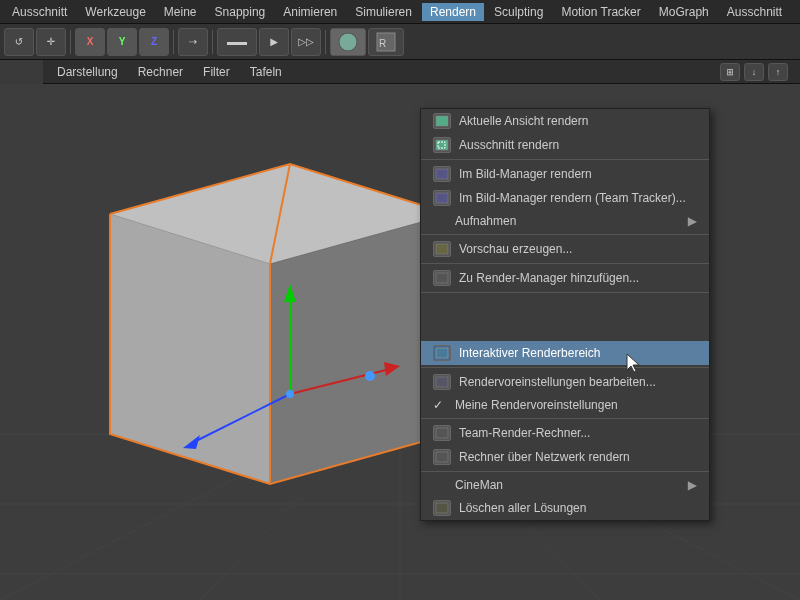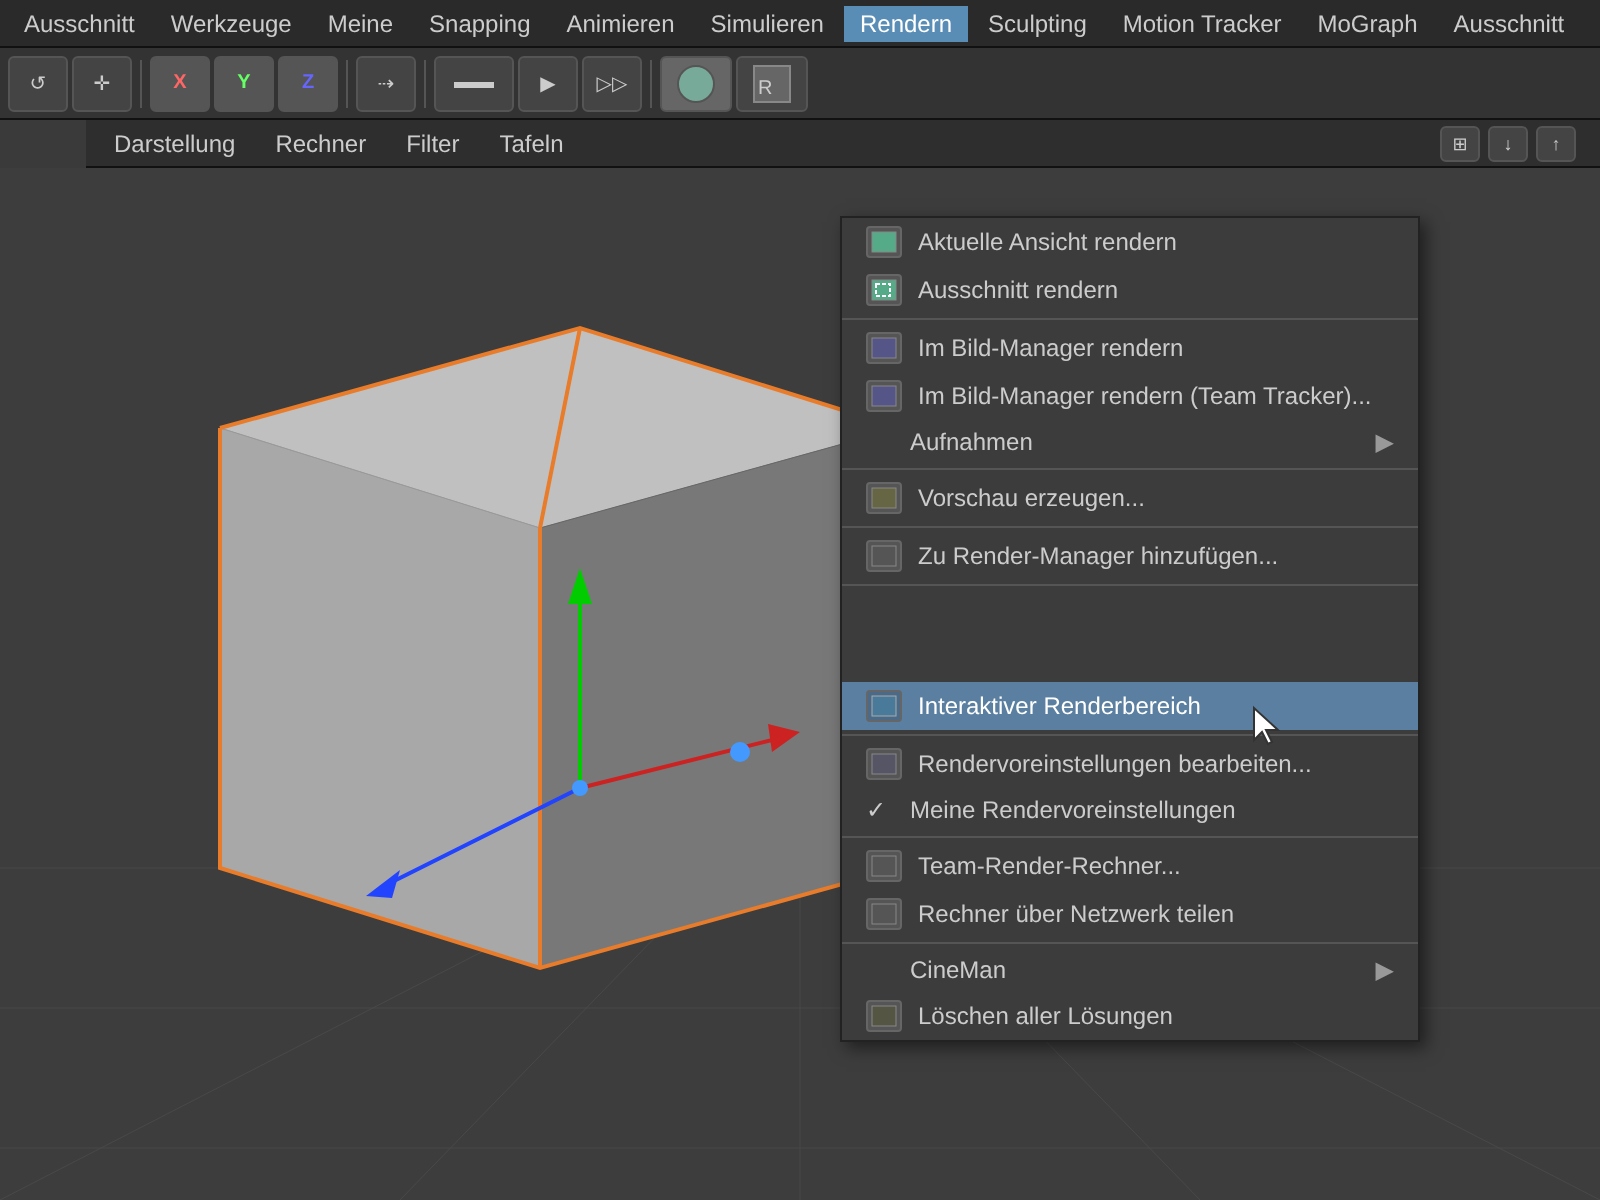--- a/index.html
+++ b/index.html
@@ -315,21 +315,21 @@
           </svg>
       </div>
       <span>Team-Render-Rechner...</span>
     </div>
     <div class="dd-item">
       <div class="dd-icon">
         <svg width="14" height="12">
             <rect x="1" y="1" width="12" height="10" fill="#555" stroke="#888" stroke-width="0.5"></rect>
           </svg>
       </div>
-      <span>Rechner über Netzwerk teilen</span>
+      <span>Rechner über Netzwerk rendern</span>
     </div>
     <div class="dd-sep"></div>
     <div class="dd-item">
       <div class="dd-check"></div>
       <span>CineMan</span>
       <span class="dd-arrow">▶</span>
     </div>
     <div class="dd-item">
       <div class="dd-icon">
         <svg width="14" height="12">

